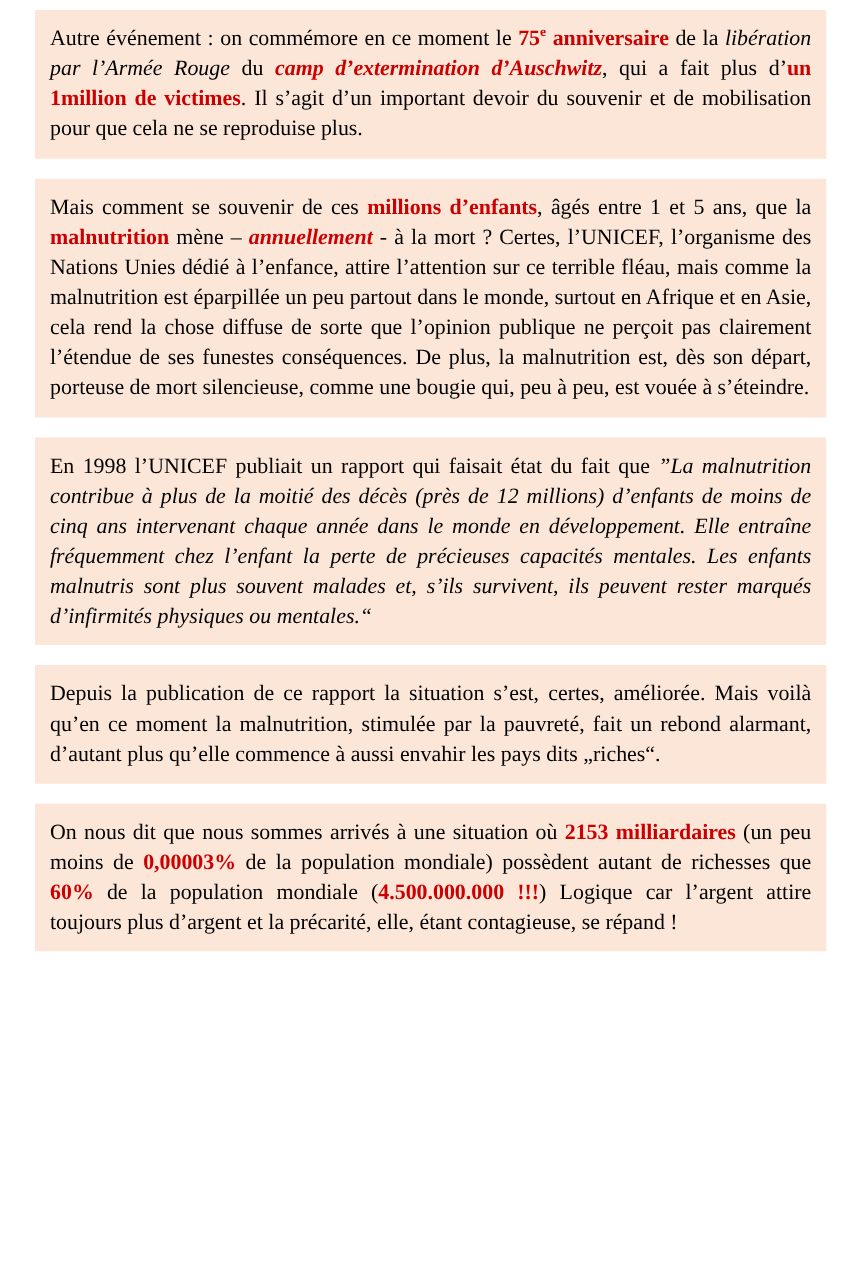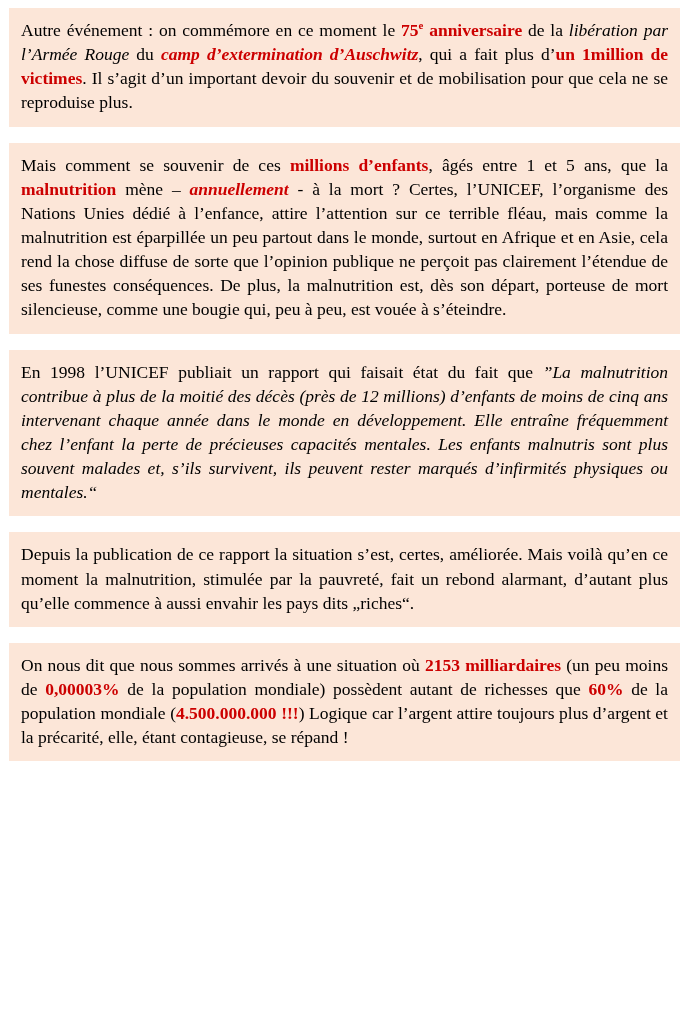--- a/index.html
+++ b/index.html
@@ -8,21 +8,21 @@
     background: #ffffff;
   }
   body {
     width: 689px;
     height: 1024px;
     font-family: "Liberation Serif", serif;
   }
   .page {
     width: 689px;
     box-sizing: border-box;
-    padding: 0 9px;
+    padding: 0 28px;
   }
   .block {
     background: #fce6d8;
     padding: 10px 12px 12px 12px;
     margin-bottom: 16px;
   }
   .block p {
     margin: 0;
     font-size: 17.5px;
     line-height: 1.38;

